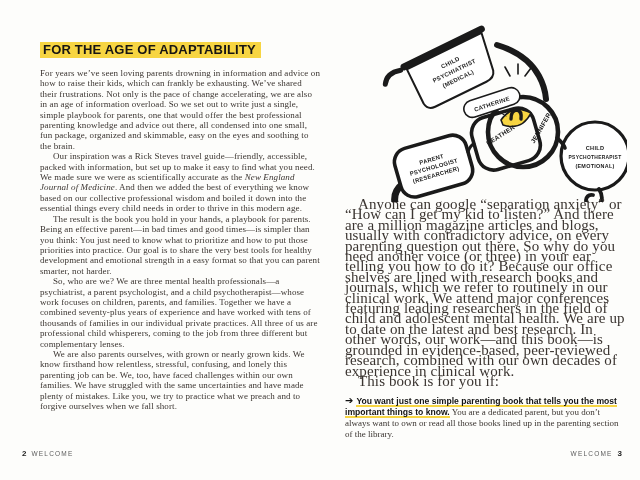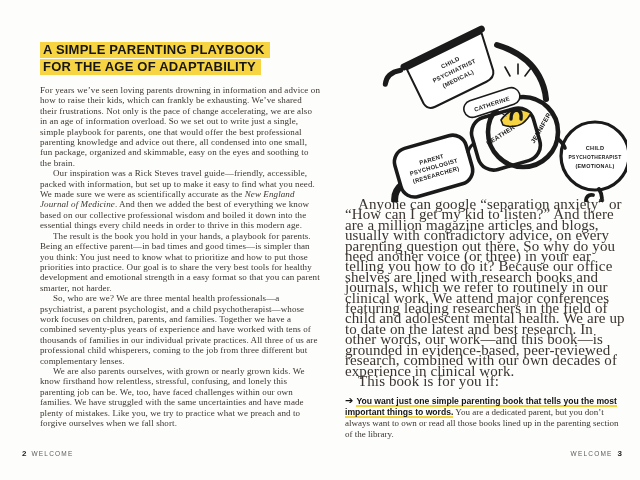--- a/index.html
+++ b/index.html
@@ -76,21 +76,20 @@
     font-weight:700;fill:#1a1a1a;letter-spacing:.3px;
   }
 </style>
 </head>
 <body>
 
 <div class="spread">
 
   <div class="left-page">
     <div class="title-block">
-      <span class="title-line"><span class="hl">A SIMPLE PARENTING PLAYBOOK</span></span>
       <span class="title-line"><span class="hl">FOR THE AGE OF ADAPTABILITY</span></span>
     </div>
     <div class="body-text">
       <p>For years we’ve seen loving parents drowning in information and advice on how to raise their kids, which can frankly be exhausting. We’ve shared their frustrations. Not only is the pace of change accelerating, we are also in an age of information overload. So we set out to write just a single, simple playbook for parents, one that would offer the best professional parenting knowledge and advice out there, all condensed into one small, fun package, organized and skimmable, easy on the eyes and soothing to the brain.</p>
       <p class="ind"><span>Our inspiration was a Rick Steves travel guide—friendly, accessible, packed with information, but set up to make it easy to find what you need. We made sure we were as scientifically accurate as the </span><span class="italic">New England Journal of Medicine</span><span>. And then we added the best of everything we know based on our collective professional wisdom and boiled it down into the essential things every child needs in order to thrive in this modern age.</span></p>
       <p class="ind">The result is the book you hold in your hands, a playbook for parents. Being an effective parent—in bad times and good times—is simpler than you think: You just need to know what to prioritize and how to put those priorities into practice. Our goal is to share the very best tools for healthy development and emotional strength in a easy format so that you can parent smarter, not harder.</p>
       <p class="ind">So, who are we? We are three mental health professionals—a psychiatrist, a parent psychologist, and a child psychotherapist—whose work focuses on children, parents, and families. Together we have a combined seventy-plus years of experience and have worked with tens of thousands of families in our individual private practices. All three of us are professional child whisperers, coming to the job from three different but complementary lenses.</p>
       <p class="ind">We are also parents ourselves, with grown or nearly grown kids. We know firsthand how relentless, stressful, confusing, and lonely this parenting job can be. We, too, have faced challenges within our own families. We have struggled with the same uncertainties and have made plenty of mistakes. Like you, we try to practice what we preach and to forgive ourselves when we fall short.</p>
     </div>
   </div>
@@ -150,21 +149,21 @@
         <text x="220" y="143" font-size="4.9">PSYCHOTHERAPIST</text>
         <text x="220" y="152" font-size="5.4">(EMOTIONAL)</text>
       </g>
     </svg>
 
     <div class="right-body">
       <p class="ind">Anyone can google “separation anxiety” or “How can I get my kid to listen?” And there are a million magazine articles and blogs, usually with contradictory advice, on every parenting question out there. So why do you need another voice (or three) in your ear telling you how to do it? Because our office shelves are lined with research books and journals, which we refer to routinely in our clinical work. We attend major conferences featuring leading researchers in the field of child and adolescent mental health. We are up to date on the latest and best research. In other words, our work—and this book—is grounded in evidence-based, peer-reviewed research, combined with our own decades of experience in clinical work.</p>
       <p class="ind">This book is for you if:</p>
 
       <div class="bullet">
-        <span class="arrow">➔</span><span class="bold">You want just one simple parenting book that tells you the most important things to words.</span><span class="rest"> You are a dedicated parent, but you don’t always want to own or read all those books lined up in the parenting section of the library.</span>
+        <span class="arrow">➔</span><span class="bold">You want just one simple parenting book that tells you the most important things to know.</span><span class="rest"> You are a dedicated parent, but you don’t always want to own or read all those books lined up in the parenting section of the library.</span>
       </div>
     </div>
   </div>
 
   <div class="footer footer-left">
     <span class="pagenum">2</span><span>WELCOME</span>
   </div>
   <div class="footer footer-right">
     <span>WELCOME</span><span class="pagenum">3</span>
   </div>

